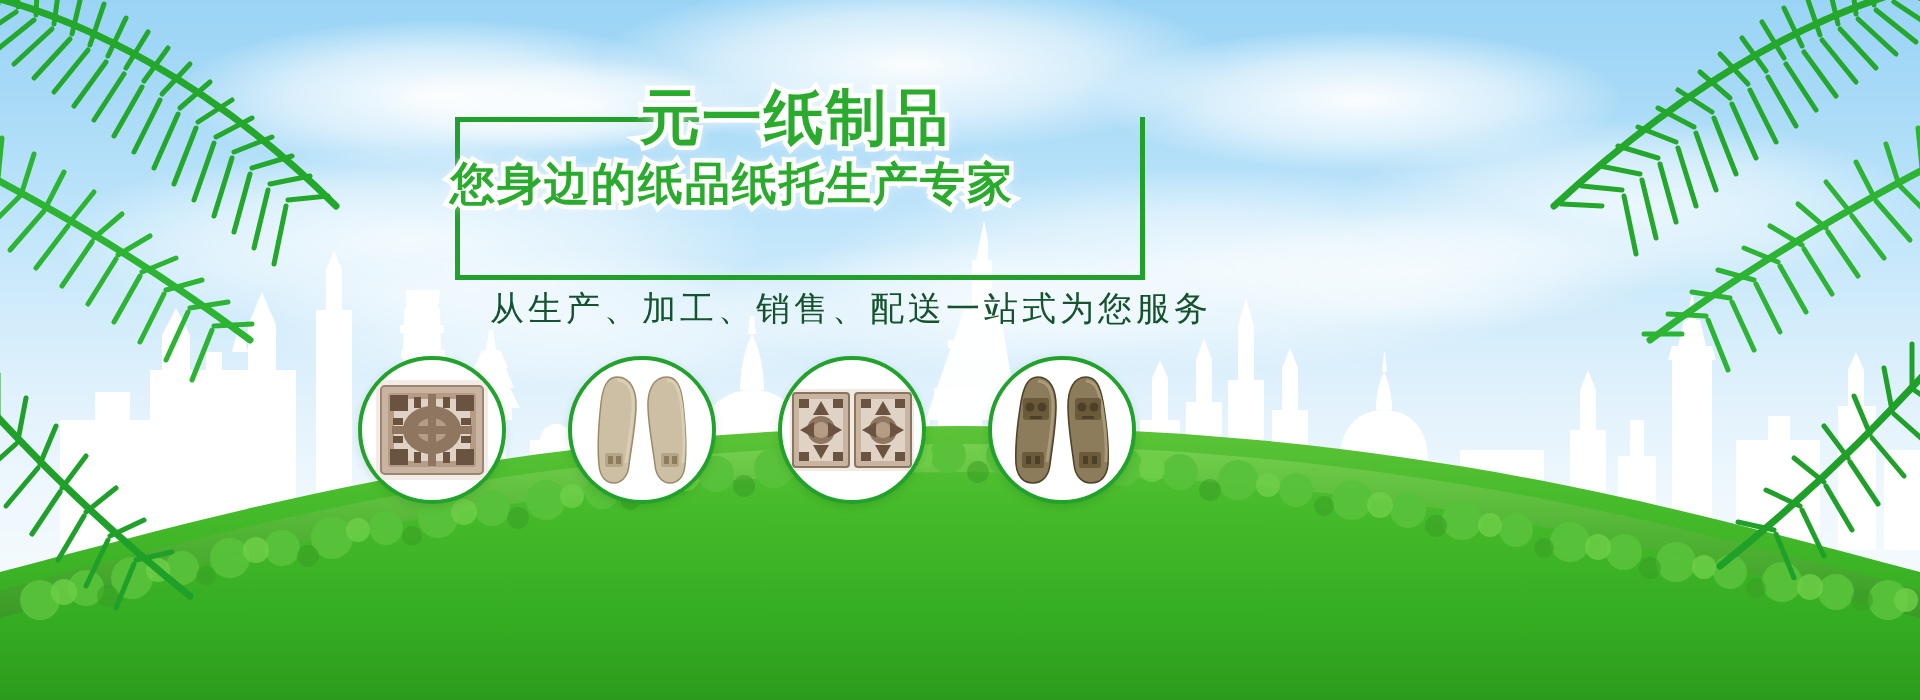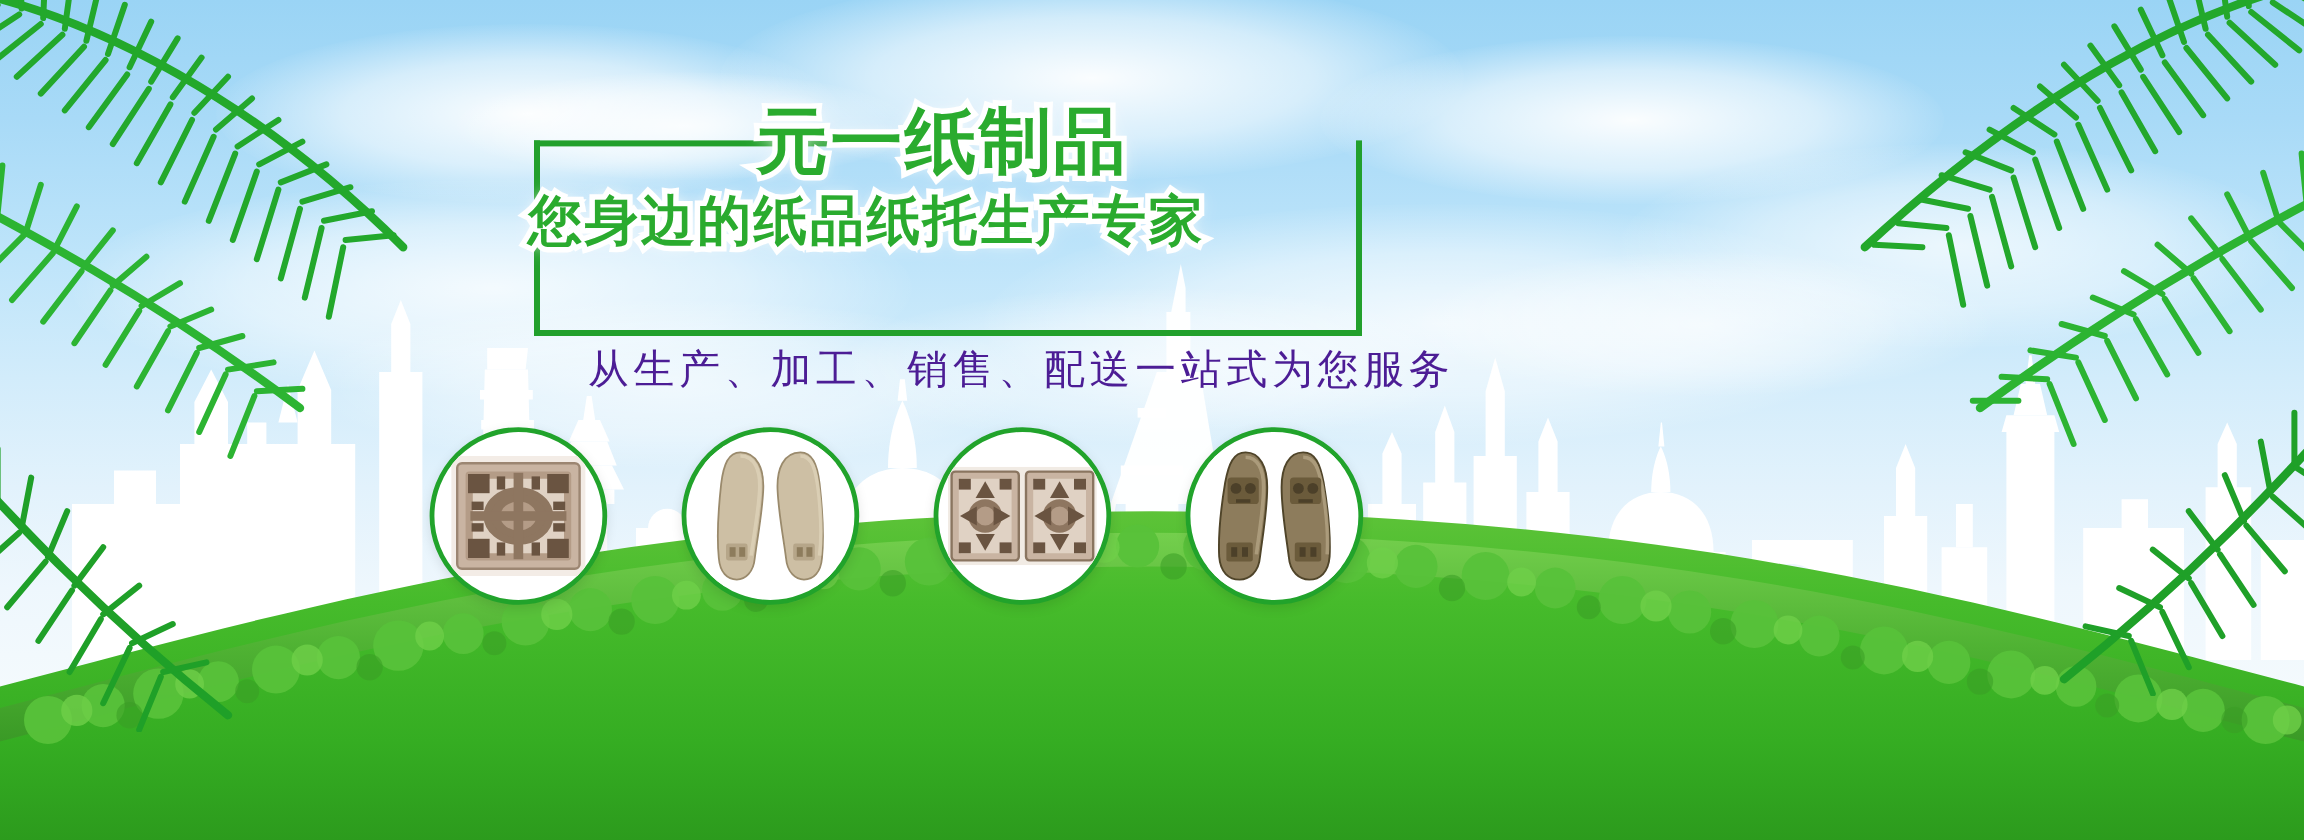--- a/index.html
+++ b/index.html
@@ -63,21 +63,21 @@
   .frond-tl  { left:-40px;  top:-30px; }
   .frond-l2  { left:-70px;  top:130px; }
   .frond-l3  { left:-60px;  top:330px; }
   .frond-tr  { right:-30px; top:-40px; }
   .frond-r2  { right:-70px; top:120px; }
   .frond-r3  { right:-50px; top:300px; }
 
   
   .headline {
     position:absolute;
-    left:445px; top:95px;
+    left:455px; top:95px;
     width:690px; height:185px;
   }
   
   .bracket {
     position:absolute; left:0; top:0;
     width:690px; height:185px;
     pointer-events:none;
   }
   .bracket .b-top {
     position:absolute; left:0; top:22px; width:310px; height:5px;
@@ -119,21 +119,21 @@
     line-height:74px;
   }
 
   .subtitle {
     position:absolute;
     left:490px; top:288px;
     width:640px;
     text-align:center;
     font-size:34px;
     line-height:40px;
-    color:#4c1d95;
+    color:#14532d;
     letter-spacing:4px;
     white-space:nowrap;
     font-family:"DejaVu Serif", serif;
   }
 
   
   .circle {
     position:absolute;
     border-radius:50%;
     background:#ffffff;

